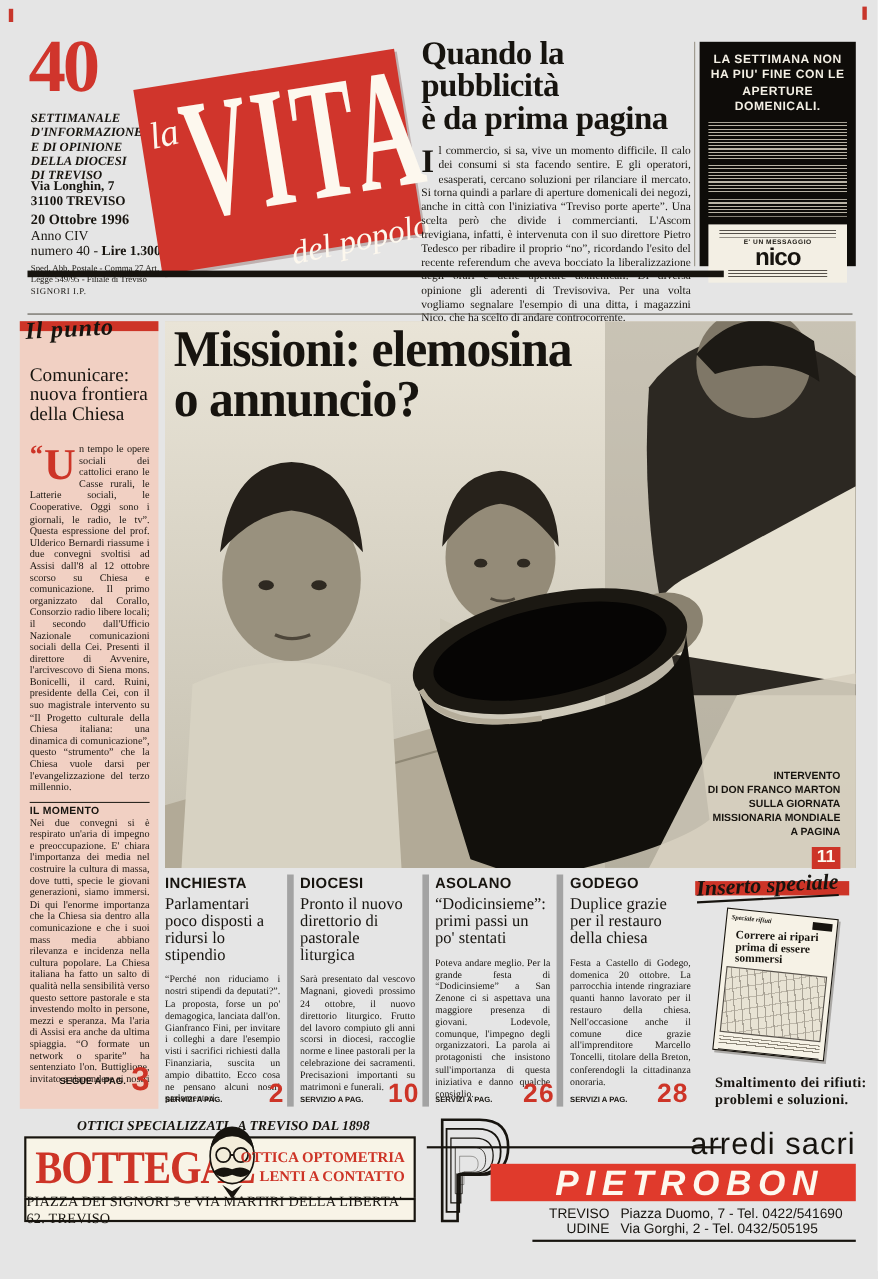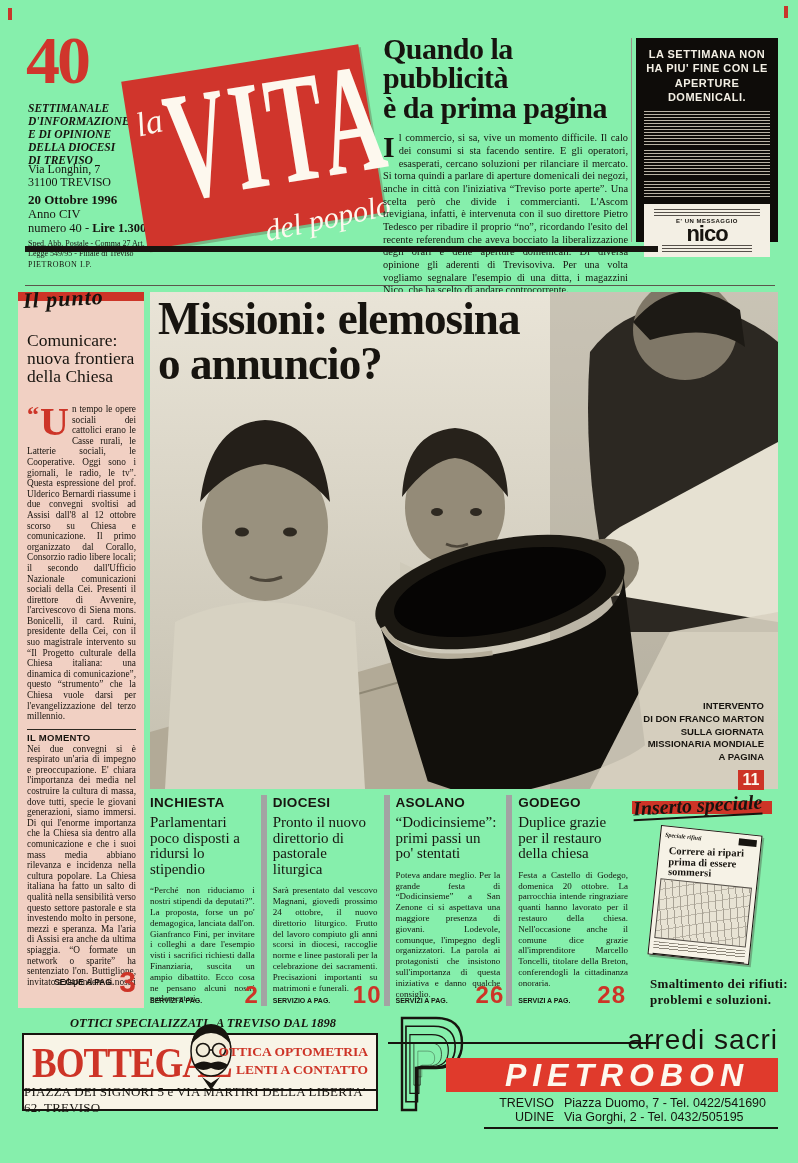--- a/index.html
+++ b/index.html
@@ -1,27 +1,27 @@
 <!DOCTYPE html>
 <html><head>
 <meta charset="utf-8">
 <style>
   html,body{margin:0;padding:0;}
-  .page{position:relative;width:798px;height:1163px;background:#86efac;overflow:hidden;
+  .page{position:relative;width:798px;height:1163px;background:#e5e5e5;overflow:hidden;
         font-family:"Liberation Serif",serif;color:#17140f;}
 
   
   .mark{position:absolute;background:#c8362b;}
 
   
   .issue{position:absolute;left:26px;top:26px;font:bold 68px "Liberation Serif",serif;
          color:#d0352c;letter-spacing:-3px;line-height:1;}
   .tagline{position:absolute;left:28px;top:102px;font-style:italic;font-weight:bold;
            font-size:11.5px;line-height:1.12;white-space:pre-line;}
-  .address{position:absolute;left:28px;top:163px;font-size:12px;line-height:1.12;white-space:pre-line;}
+  .address{position:absolute;left:28px;top:163px;font-size:12px;line-height:1.12;white-space:pre-line;font-weight:bold;}
   .mdate{position:absolute;left:28px;top:192px;font-weight:bold;font-size:13px;}
   .anno{position:absolute;left:28px;top:207px;font-size:12.5px;}
   .numline{position:absolute;left:28px;top:221px;font-size:12.5px;}
   .numline b{font-weight:bold;}
   .postal{position:absolute;left:28px;top:239px;font-size:8px;line-height:1.25;white-space:pre-line;}
   .contiene{position:absolute;left:28px;top:260px;font-size:8px;letter-spacing:.5px;}
 
   
   .logo-box{position:absolute;left:133px;top:62px;width:240px;height:170px;background:#d0352c;
             transform:rotate(-9deg);box-shadow:2px 3px 0 rgba(80,20,15,.25);}
@@ -173,21 +173,21 @@
 E DI OPINIONE
 DELLA DIOCESI
 DI TREVISO</div>
   <div class="address">Via Longhin, 7
 31100 TREVISO</div>
   <div class="mdate">20 Ottobre 1996</div>
   <div class="anno">Anno CIV</div>
   <div class="numline"><span>numero 40 - </span><b>Lire 1.300</b></div>
   <div class="postal">Sped. Abb. Postale - Comma 27 Art. 2
 Legge 549/95 - Filiale di Treviso</div>
-  <div class="contiene">PIETROBON I.P.</div>
+  <div class="contiene">SIGNORI I.P.</div>
 
   <div class="logo-box">
     <span class="logo-la">la</span>
     <span class="logo-vita">VITA</span>
     <span class="logo-del">del popolo</span>
   </div>
 
   <div class="top-article">
     <h1>Quando la pubblicità
 è da prima pagina</h1>

